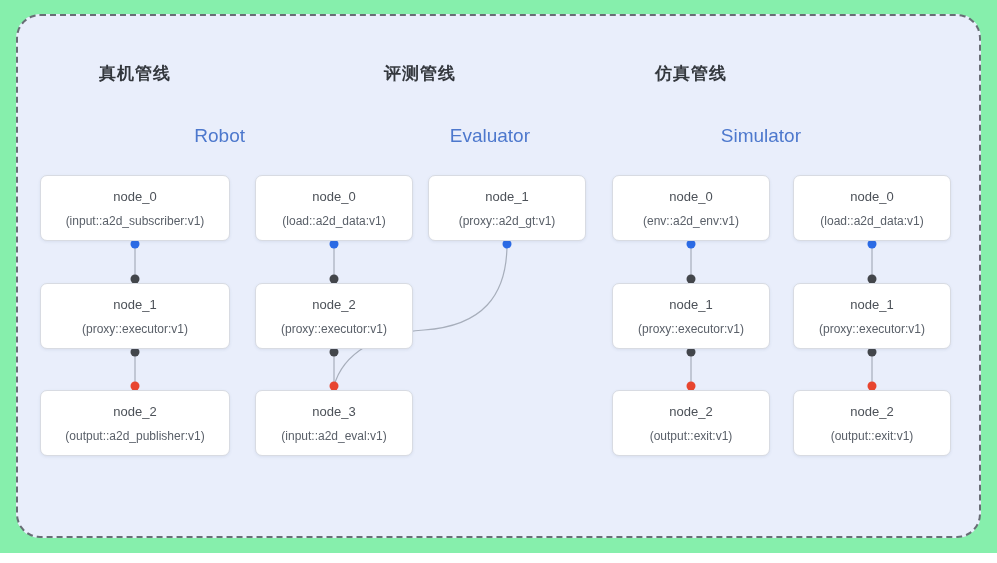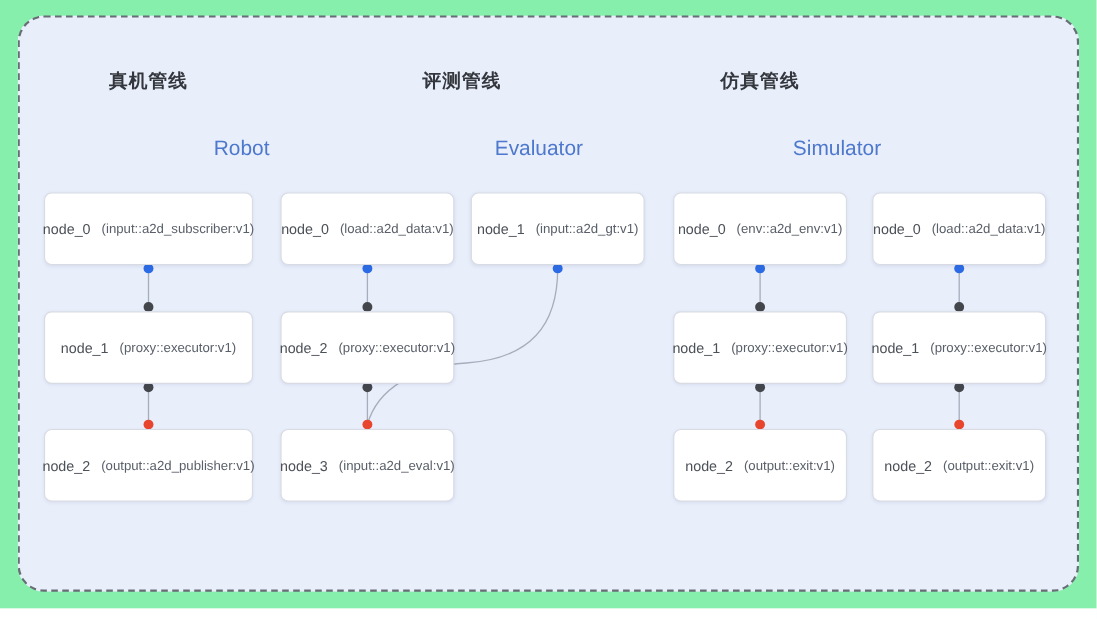--- a/index.html
+++ b/index.html
@@ -5,21 +5,21 @@
   * { margin:0; padding:0; box-sizing:border-box; }
   html,body { width:997px; height:563px; background:#ffffff; font-family:"Liberation Sans","DejaVu Sans",sans-serif; }
   .canvas { position:relative; width:997px; height:553px; background:#86efac; overflow:hidden; }
   .panel { position:absolute; left:16px; top:14px; width:965px; height:524px;
            border:2px dashed #686d75; border-radius:24px; background:#e9eefb; }
   .col-header { position:absolute; top:62px; width:220px; text-align:center; }
   .col-header .zh { font-size:17px; font-weight:bold; color:#33373d; letter-spacing:1px; }
   .col-header .en { margin-top:40px; font-size:19px; color:#4d78cd;text-align:right; }
   .node { position:absolute; height:66px; background:#ffffff; border:1px solid #d8dbe2; border-radius:7px;
           box-shadow:0 1px 3px rgba(70,90,130,0.10);
-          display:flex; align-items:center; justify-content:center; gap:10px; }
+          display:flex; flex-direction:column; align-items:center; justify-content:center; gap:10px; }
   .node-name { font-size:13px; color:#4c5158; }
   .node-type { font-size:12px; color:#5a6069; }
   svg.wires { position:absolute; left:0; top:0; pointer-events:none; }
   svg.wires path { fill:none; stroke-width:1.2; }
 </style>
 </head>
 <body>
 
 <div class="canvas">
   <div class="panel"></div>
@@ -77,21 +77,21 @@
     <div class="node-name">node_2</div>
     <div class="node-type">(output::a2d_publisher:v1)</div>
   </div>
 
   <div class="node" style="left:255px; top:175px; width:158px;">
     <div class="node-name">node_0</div>
     <div class="node-type">(load::a2d_data:v1)</div>
   </div>
   <div class="node" style="left:428px; top:175px; width:158px;">
     <div class="node-name">node_1</div>
-    <div class="node-type">(input::a2d_gt:v1)</div>
+    <div class="node-type">(proxy::a2d_gt:v1)</div>
   </div>
   <div class="node" style="left:255px; top:283px; width:158px;">
     <div class="node-name">node_2</div>
     <div class="node-type">(proxy::executor:v1)</div>
   </div>
   <div class="node" style="left:255px; top:390px; width:158px;">
     <div class="node-name">node_3</div>
     <div class="node-type">(input::a2d_eval:v1)</div>
   </div>
 

